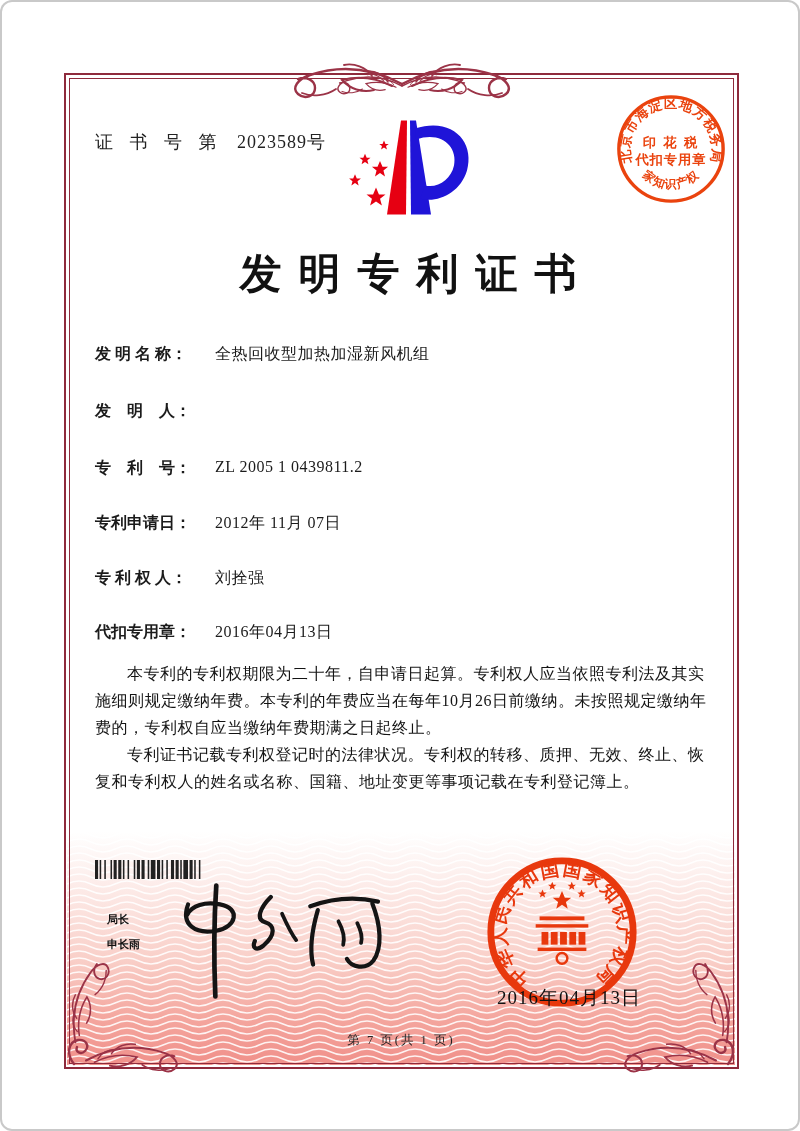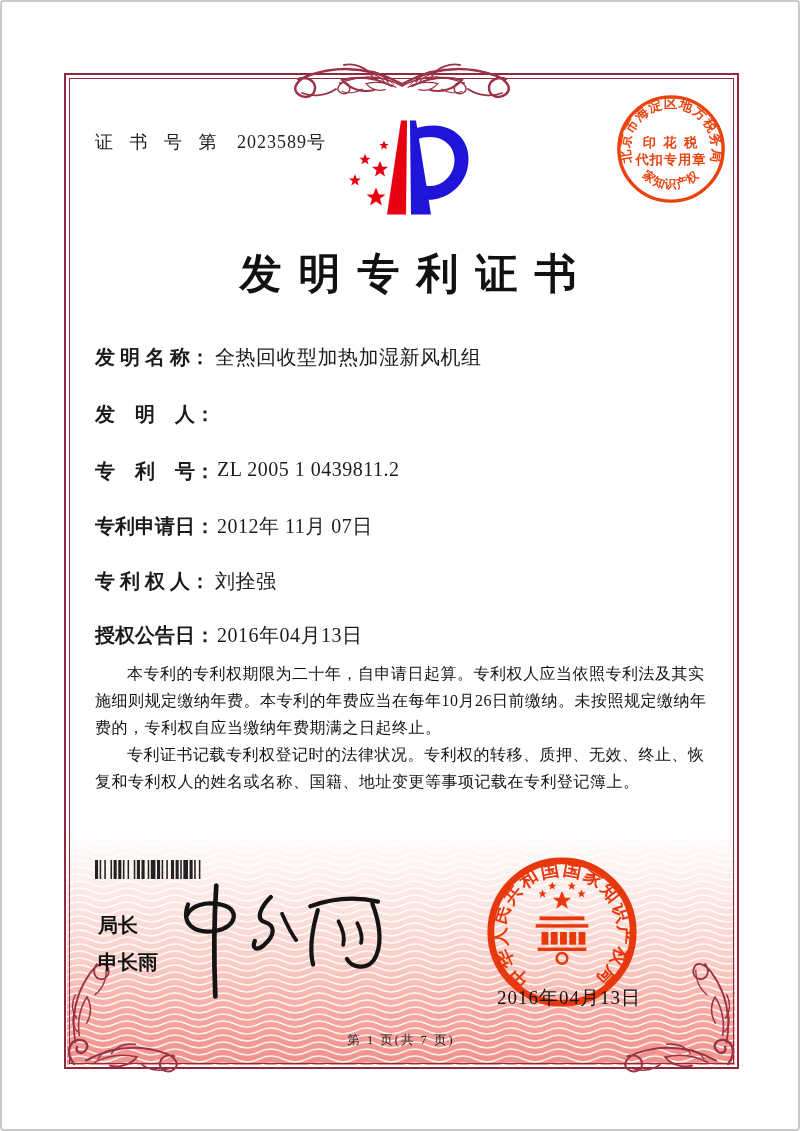--- a/index.html
+++ b/index.html
@@ -1,44 +1,44 @@
 <!DOCTYPE html>
 <html style="--frame: #8e2a3c; --flourish: #9b3347; --stamp: #ea430e; --seal: #e8380d; --logoRed: #e60012; --logoBlue: #1f14d8; --pinkDeep: #f0908a; --ink: #141414;"><head>
 <meta charset="utf-8">
 <style>
   html,body{margin:0;padding:0;background:#fff;}
   .page{position:relative;width:800px;height:1131px;background:#fff;overflow:hidden;
-        border-radius:4px;box-shadow:inset 0 0 0 2px #c9c9c9;
+        border-radius:12px;box-shadow:inset 0 0 0 2px #c9c9c9;
         font-family:"Liberation Serif","DejaVu Serif",serif;}
   
   .frame{position:absolute;left:64px;top:73px;width:671px;height:992px;
          border:2.5px solid var(--frame);z-index:2;pointer-events:none;}
   .frame-inner{position:absolute;inset:3px;border:1px solid var(--frame);}
   
   .pink-area{position:absolute;left:67px;top:832px;width:668px;height:233px;z-index:1;
              background:linear-gradient(180deg,#ffffff 0%,#fdf0ee 18%,#f9cfc8 55%,#f4a69e 80%,var(--pinkDeep) 100%);
              overflow:hidden;}
   .pink-area svg{display:block;}
   .cert-no{position:absolute;left:95px;top:130px;z-index:4;font-size:18px;color:#222;}
   .cert-no .lbl{letter-spacing:6px;}
   .cert-no .num{margin-left:10px;letter-spacing:1px;}
   .logo{position:absolute;left:335px;top:113px;z-index:4;}
   .stamp{position:absolute;left:612px;top:90px;z-index:3;}
   .title{position:absolute;left:0;top:238px;width:100%;margin:8px;text-align:center;z-index:4;
          font-size:42px;font-weight:bold;color:#111;letter-spacing:17px;text-indent:17px;}
   .fields{position:absolute;left:95px;top:0;width:620px;z-index:4;}
-  .field-row{position:absolute;left:0;display:flex;font-size:20px;color:#1b1b1b;}
+  .field-row{position:absolute;left:0;display:flex;font-size:16px;color:#1b1b1b;}
   .field-row .f-label{font-weight:600;min-width:118px;white-space:pre;}
   .field-row .f-value{margin-left:2px;letter-spacing:0.5px;}
   .paragraphs{position:absolute;left:95px;top:660px;width:620px;z-index:4;
               font-size:16px;line-height:27px;color:#141414;letter-spacing:0.5px;}
   .paragraphs p{margin:0;text-indent:2em;}
   .barcode{position:absolute;left:95px;top:860px;z-index:5;}
-  .officer{position:absolute;left:98px;top:912px;z-index:5;color:#111;
-           font-family:"Liberation Sans","DejaVu Sans",sans-serif;font-size:20px;font-weight:600;}
+  .officer{position:absolute;left:107px;top:912px;z-index:5;color:#111;
+           font-family:"Liberation Sans","DejaVu Sans",sans-serif;font-size:11px;font-weight:600;}
   .officer div{margin-bottom:10px;}
   .signature{position:absolute;left:158px;top:876px;z-index:6;}
   .seal{position:absolute;left:484px;top:854px;z-index:5;}
   .seal-date{position:absolute;left:497px;top:985px;z-index:7;font-size:19px;color:#111;letter-spacing:1px;}
   .footer{position:absolute;left:67px;top:1032px;width:668px;text-align:center;z-index:5;
           font-size:12.5px;color:#222;letter-spacing:2px;}
   
   .maroon-s{stroke:var(--flourish);fill:none;stroke-linecap:round;}
   .seal-red{fill:var(--seal);}
   .seal-ring{fill:none;stroke:var(--seal);}
@@ -179,21 +179,21 @@
     </div>
     <div class="field-row" style="top:513px">
       <span class="f-label">专利申请日：</span>
       <span class="f-value">2012年 11月 07日</span>
     </div>
     <div class="field-row" style="top:568px">
       <span class="f-label">专 利 权 人：</span>
       <span class="f-value">刘拴强</span>
     </div>
     <div class="field-row" style="top:622px">
-      <span class="f-label">授权公告日：</span>
+      <span class="f-label">代扣专用章：</span>
       <span class="f-value">2016年04月13日</span>
     </div>
   </div>
 
   <div class="paragraphs">
     <p>本专利的专利权期限为二十年，自申请日起算。专利权人应当依照专利法及其实施细则规定缴纳年费。本专利的年费应当在每年10月26日前缴纳。未按照规定缴纳年费的，专利权自应当缴纳年费期满之日起终止。</p>
     <p>专利证书记载专利权登记时的法律状况。专利权的转移、质押、无效、终止、恢复和专利权人的姓名或名称、国籍、地址变更等事项记载在专利登记簿上。</p>
   </div>
 
   <svg class="barcode" width="158" height="19">
@@ -259,15 +259,15 @@
       <rect class="seal-red" x="68.5" y="80" width="7" height="13"></rect>
       <rect class="seal-red" x="78" y="80" width="7" height="13"></rect>
       <rect class="seal-red" x="87.5" y="80" width="7" height="13"></rect>
       <rect class="seal-red" x="97" y="80" width="7" height="13"></rect>
       <rect class="seal-red" x="55" y="96" width="50" height="3.5"></rect>
       <circle class="seal-ring" cx="80" cy="107" r="5.5" stroke-width="2.5"></circle>
     </g>
   </svg>
   <div class="seal-date">2016年04月13日</div>
 
-  <div class="footer">第 1 页(共 7 页)</div>
+  <div class="footer">第 7 页(共 1 页)</div>
 
 </div>
 
 </body></html>

